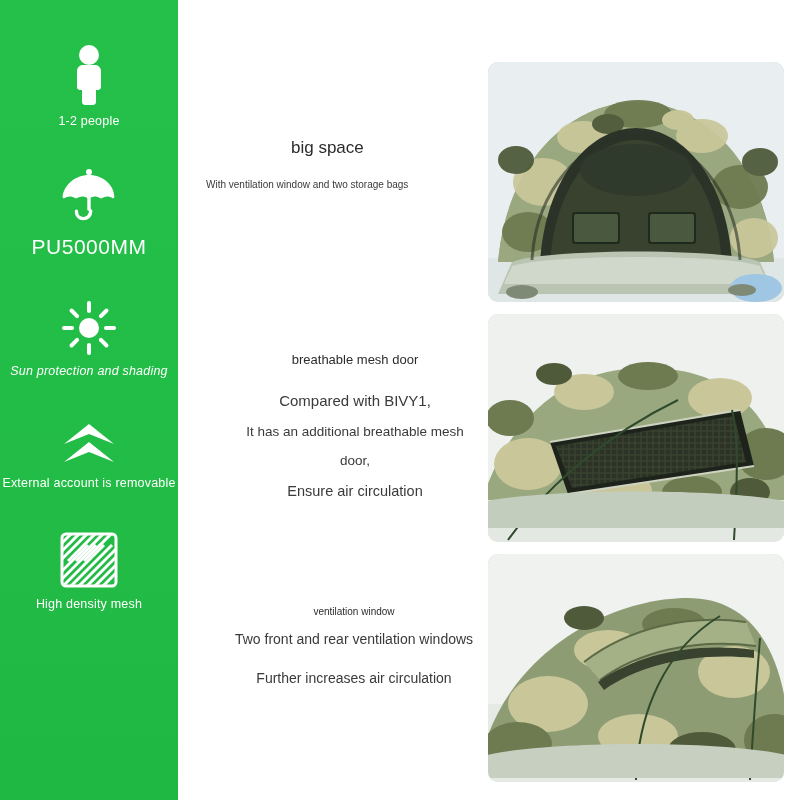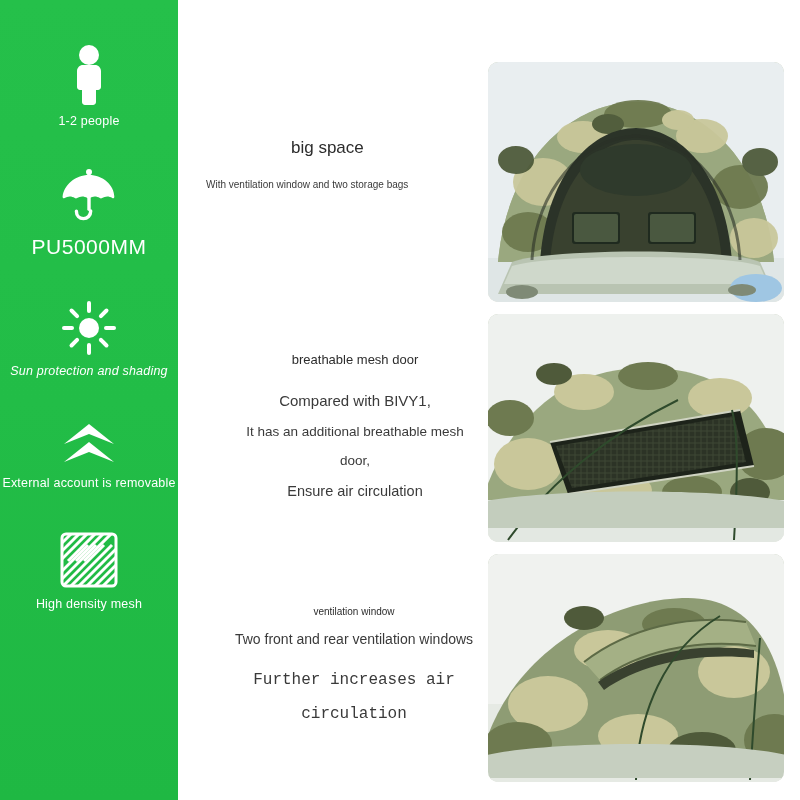--- a/index.html
+++ b/index.html
@@ -84,21 +84,21 @@
 
   .copy2 { left: 230px; top: 350px; width: 250px; text-align: center; }
   .copy2 .head { font-size: 13px; line-height: 1.5; margin-bottom: 14px; }
   .copy2 .l1 { font-size: 15px; line-height: 2.2; }
   .copy2 .l2 { font-size: 13.5px; line-height: 2.2; }
   .copy2 .l3 { font-size: 14.5px; line-height: 2.2; }
 
   .copy3 { left: 228px; top: 604px; width: 252px; text-align: center; }
   .copy3 .head { font-size: 10px; line-height: 1.5; margin-bottom: 10px; }
   .copy3 .l1 { font-size: 14px; line-height: 1.5; margin-bottom: 14px; }
-  .copy3 .l2 { font-size: 16px; font-family: Liberation Mono, monospace; }
+  .copy3 .l2 { font-size: 14px; }
 
   
   .photo {
     position: absolute;
     border-radius: 10px;
     overflow: hidden;
     background: #cfd6c8;
   }
   .p1 { left: 488px; top: 62px;  width: 296px; height: 240px; }
   .p2 { left: 488px; top: 314px; width: 296px; height: 228px; }

